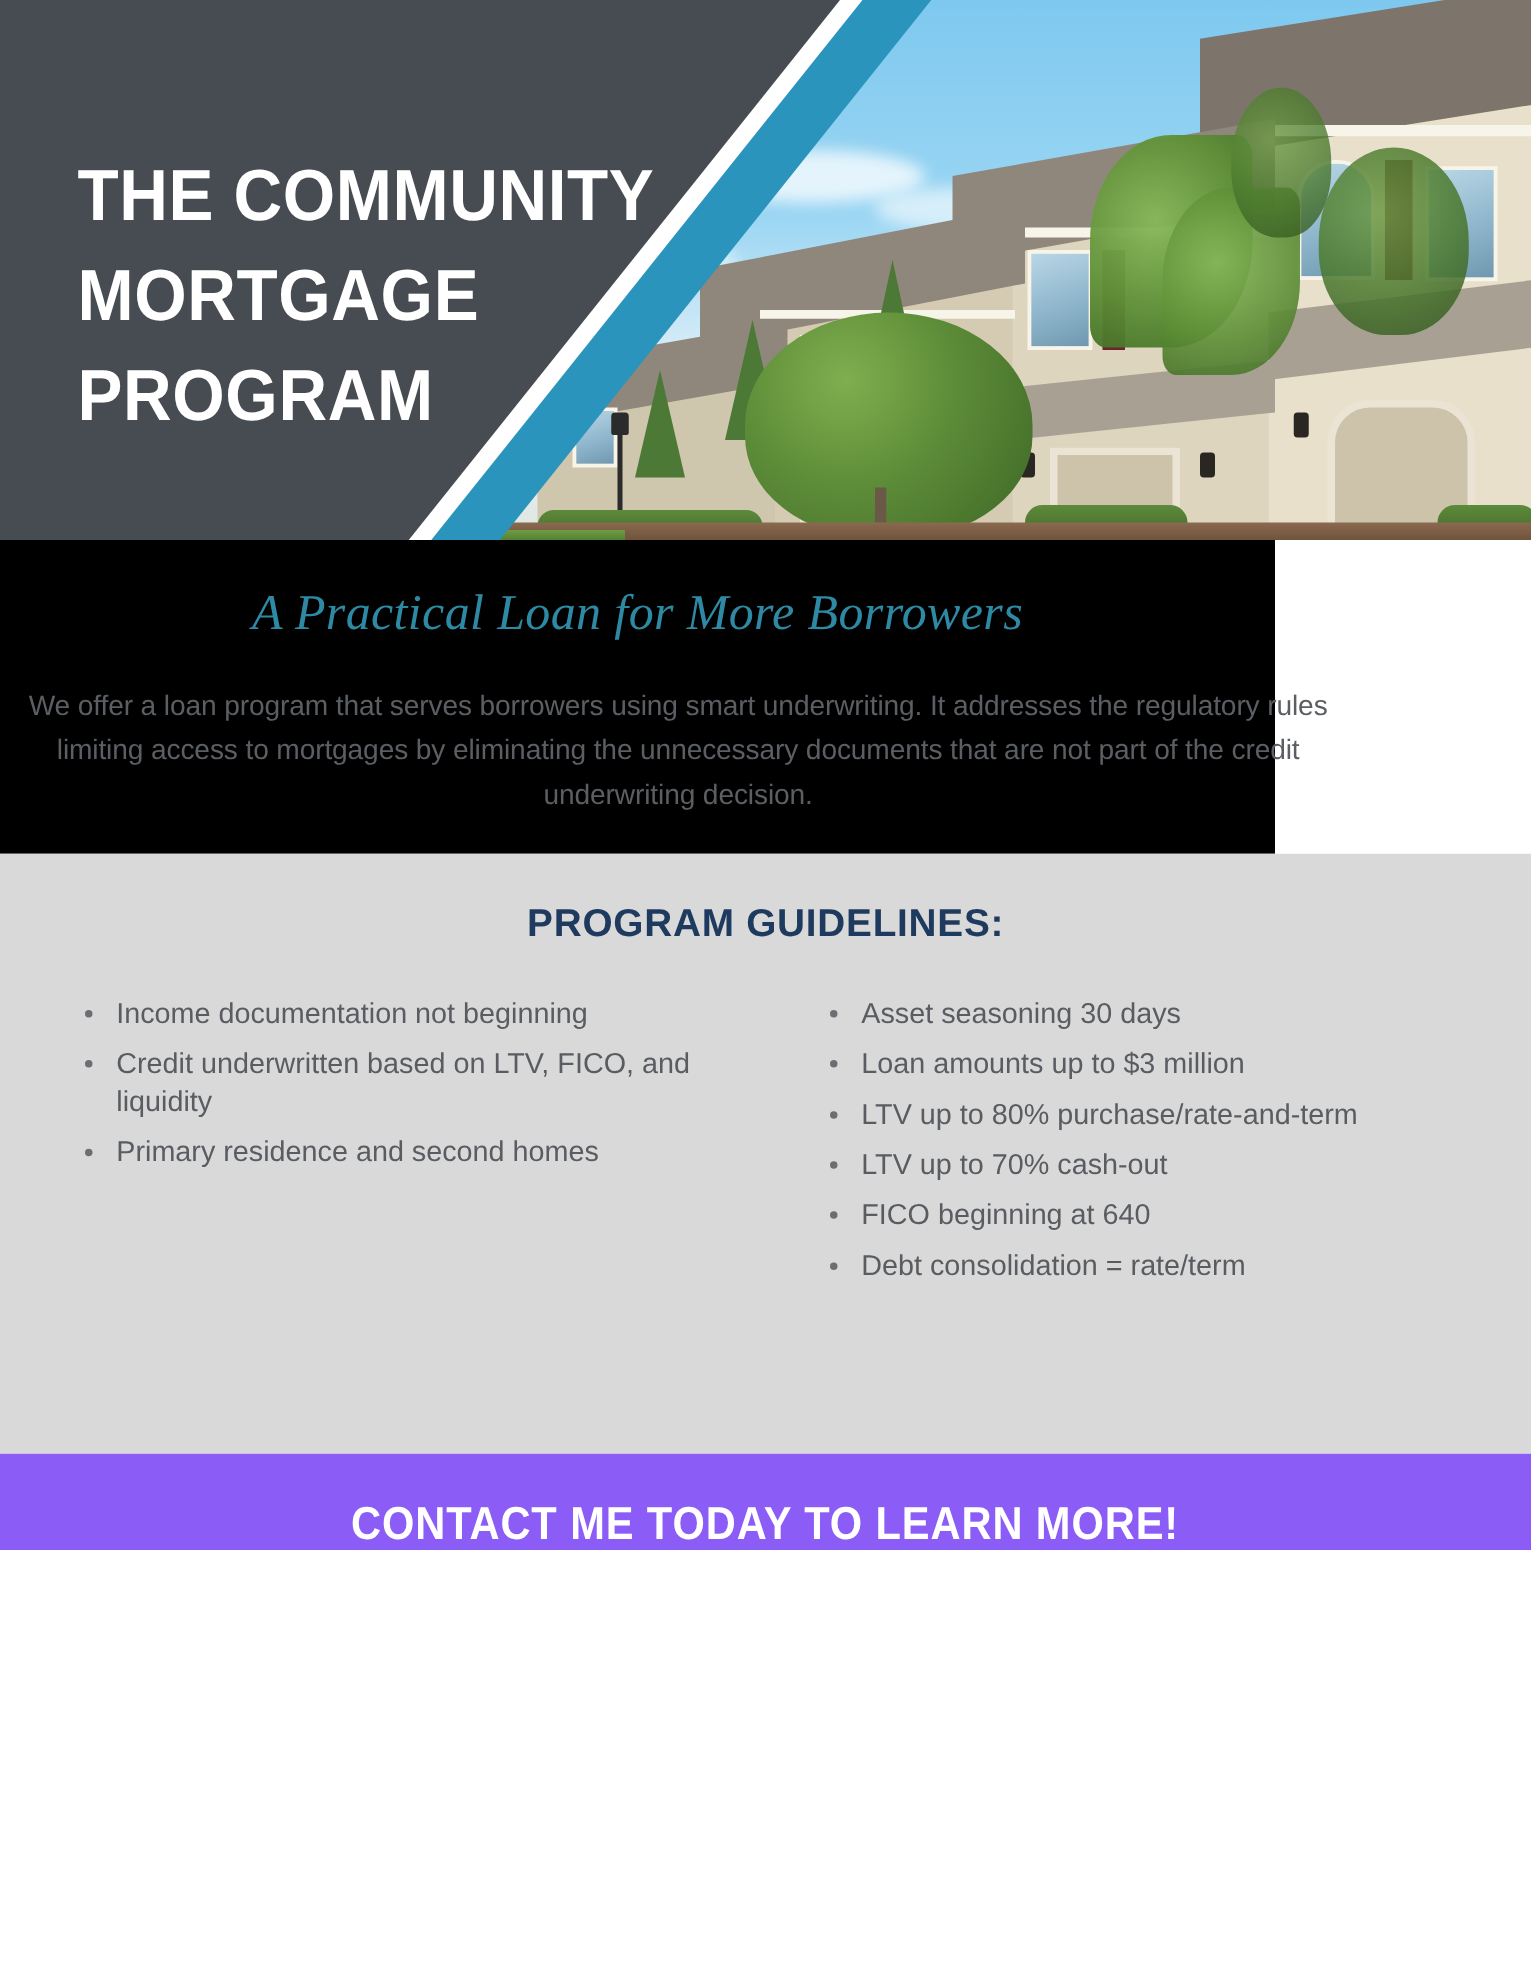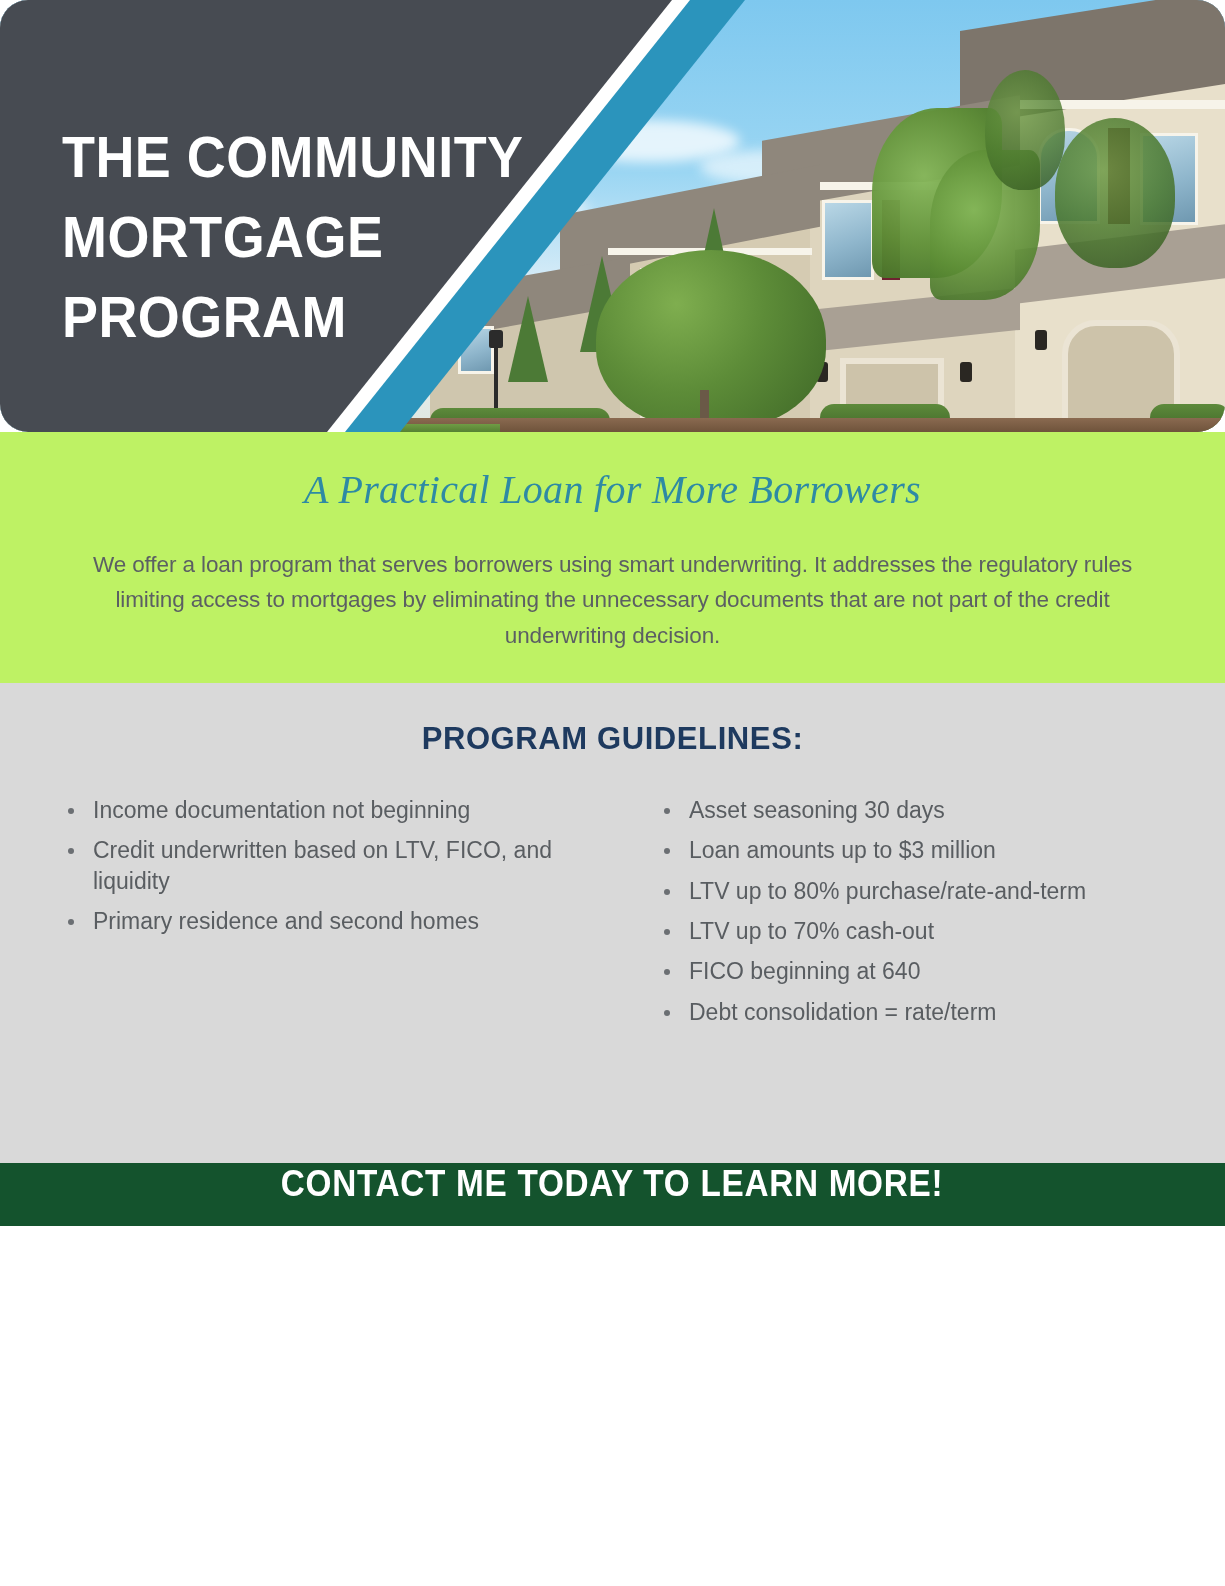--- a/index.html
+++ b/index.html
@@ -20,21 +20,20 @@
     overflow: hidden;
   }
 
   
   .hero {
     position: relative;
     width: 1225px;
     height: 432px;
     overflow: hidden;
     background: #474b52;
-    border-radius: 28px;
   }
 
   
   .hero-photo {
     position: absolute;
     inset: 0;
     background:
       linear-gradient(180deg, #7ec8ef 0%, #9bd6f3 40%, #cfe9f7 62%, #e6f2fa 72%, #dfe7e0 100%);
   }
 
@@ -156,23 +155,23 @@
     letter-spacing: 0.5px;
     transform: scaleX(0.93);
     transform-origin: left top;
     z-index: 5;
   }
   .hero-title .tl { display: block; white-space: nowrap; }
 
   
   .intro {
     position: relative;
-    width: 1225px;
+    width: 1020px;
     height: 251px;
-    background: #bef264;
+    background: #000000;
     box-sizing: border-box;
     padding-top: 34px;
   }
   .intro-heading {
     text-align: center;
     color: #2e8aa4;
     font-family: "Liberation Serif", serif;
     font-style: italic;
     font-size: 40px;
     letter-spacing: 0.3px;
@@ -235,24 +234,24 @@
     width: 6px;
     height: 6px;
     border-radius: 50%;
     background: #6b6f73;
   }
 
   
   .cta {
     position: relative;
     width: 1225px;
-    height: 63px;
-    background: #14532d;
+    height: 77px;
+    background: #8b5cf6;
     display: flex;
-    align-items: flex-start;
+    align-items: flex-end;
     justify-content: center;
   }
   .cta-text {
     color: #ffffff;
     font-family: "Liberation Sans Narrow", "Liberation Sans", sans-serif;
     font-weight: 700;
     font-size: 37px;
     letter-spacing: 0.8px;
     transform: scaleX(0.9);
   }

